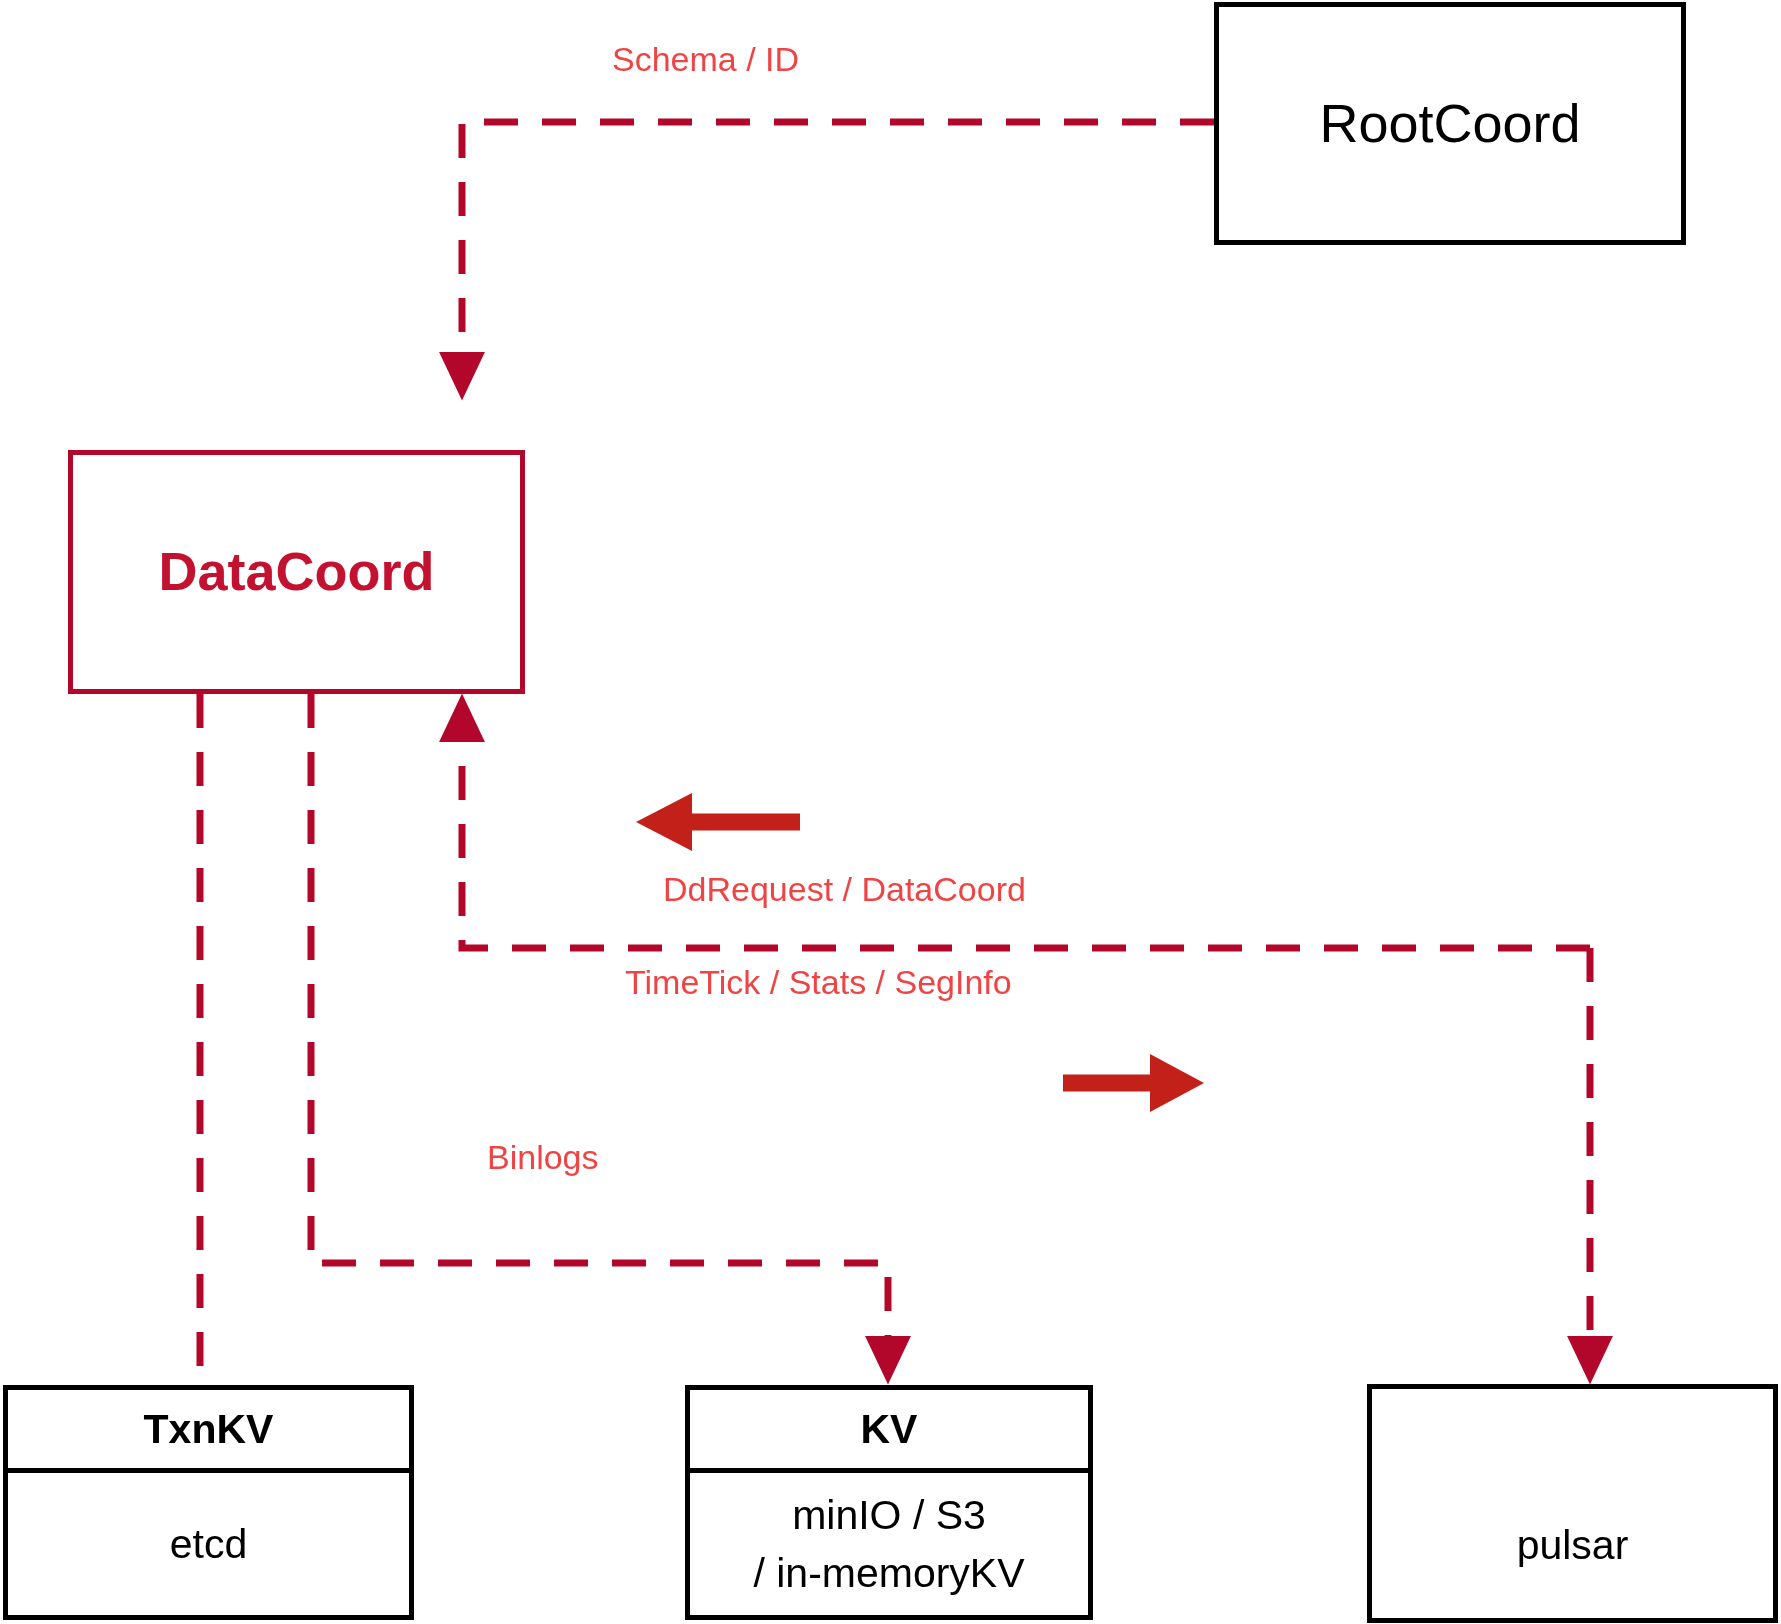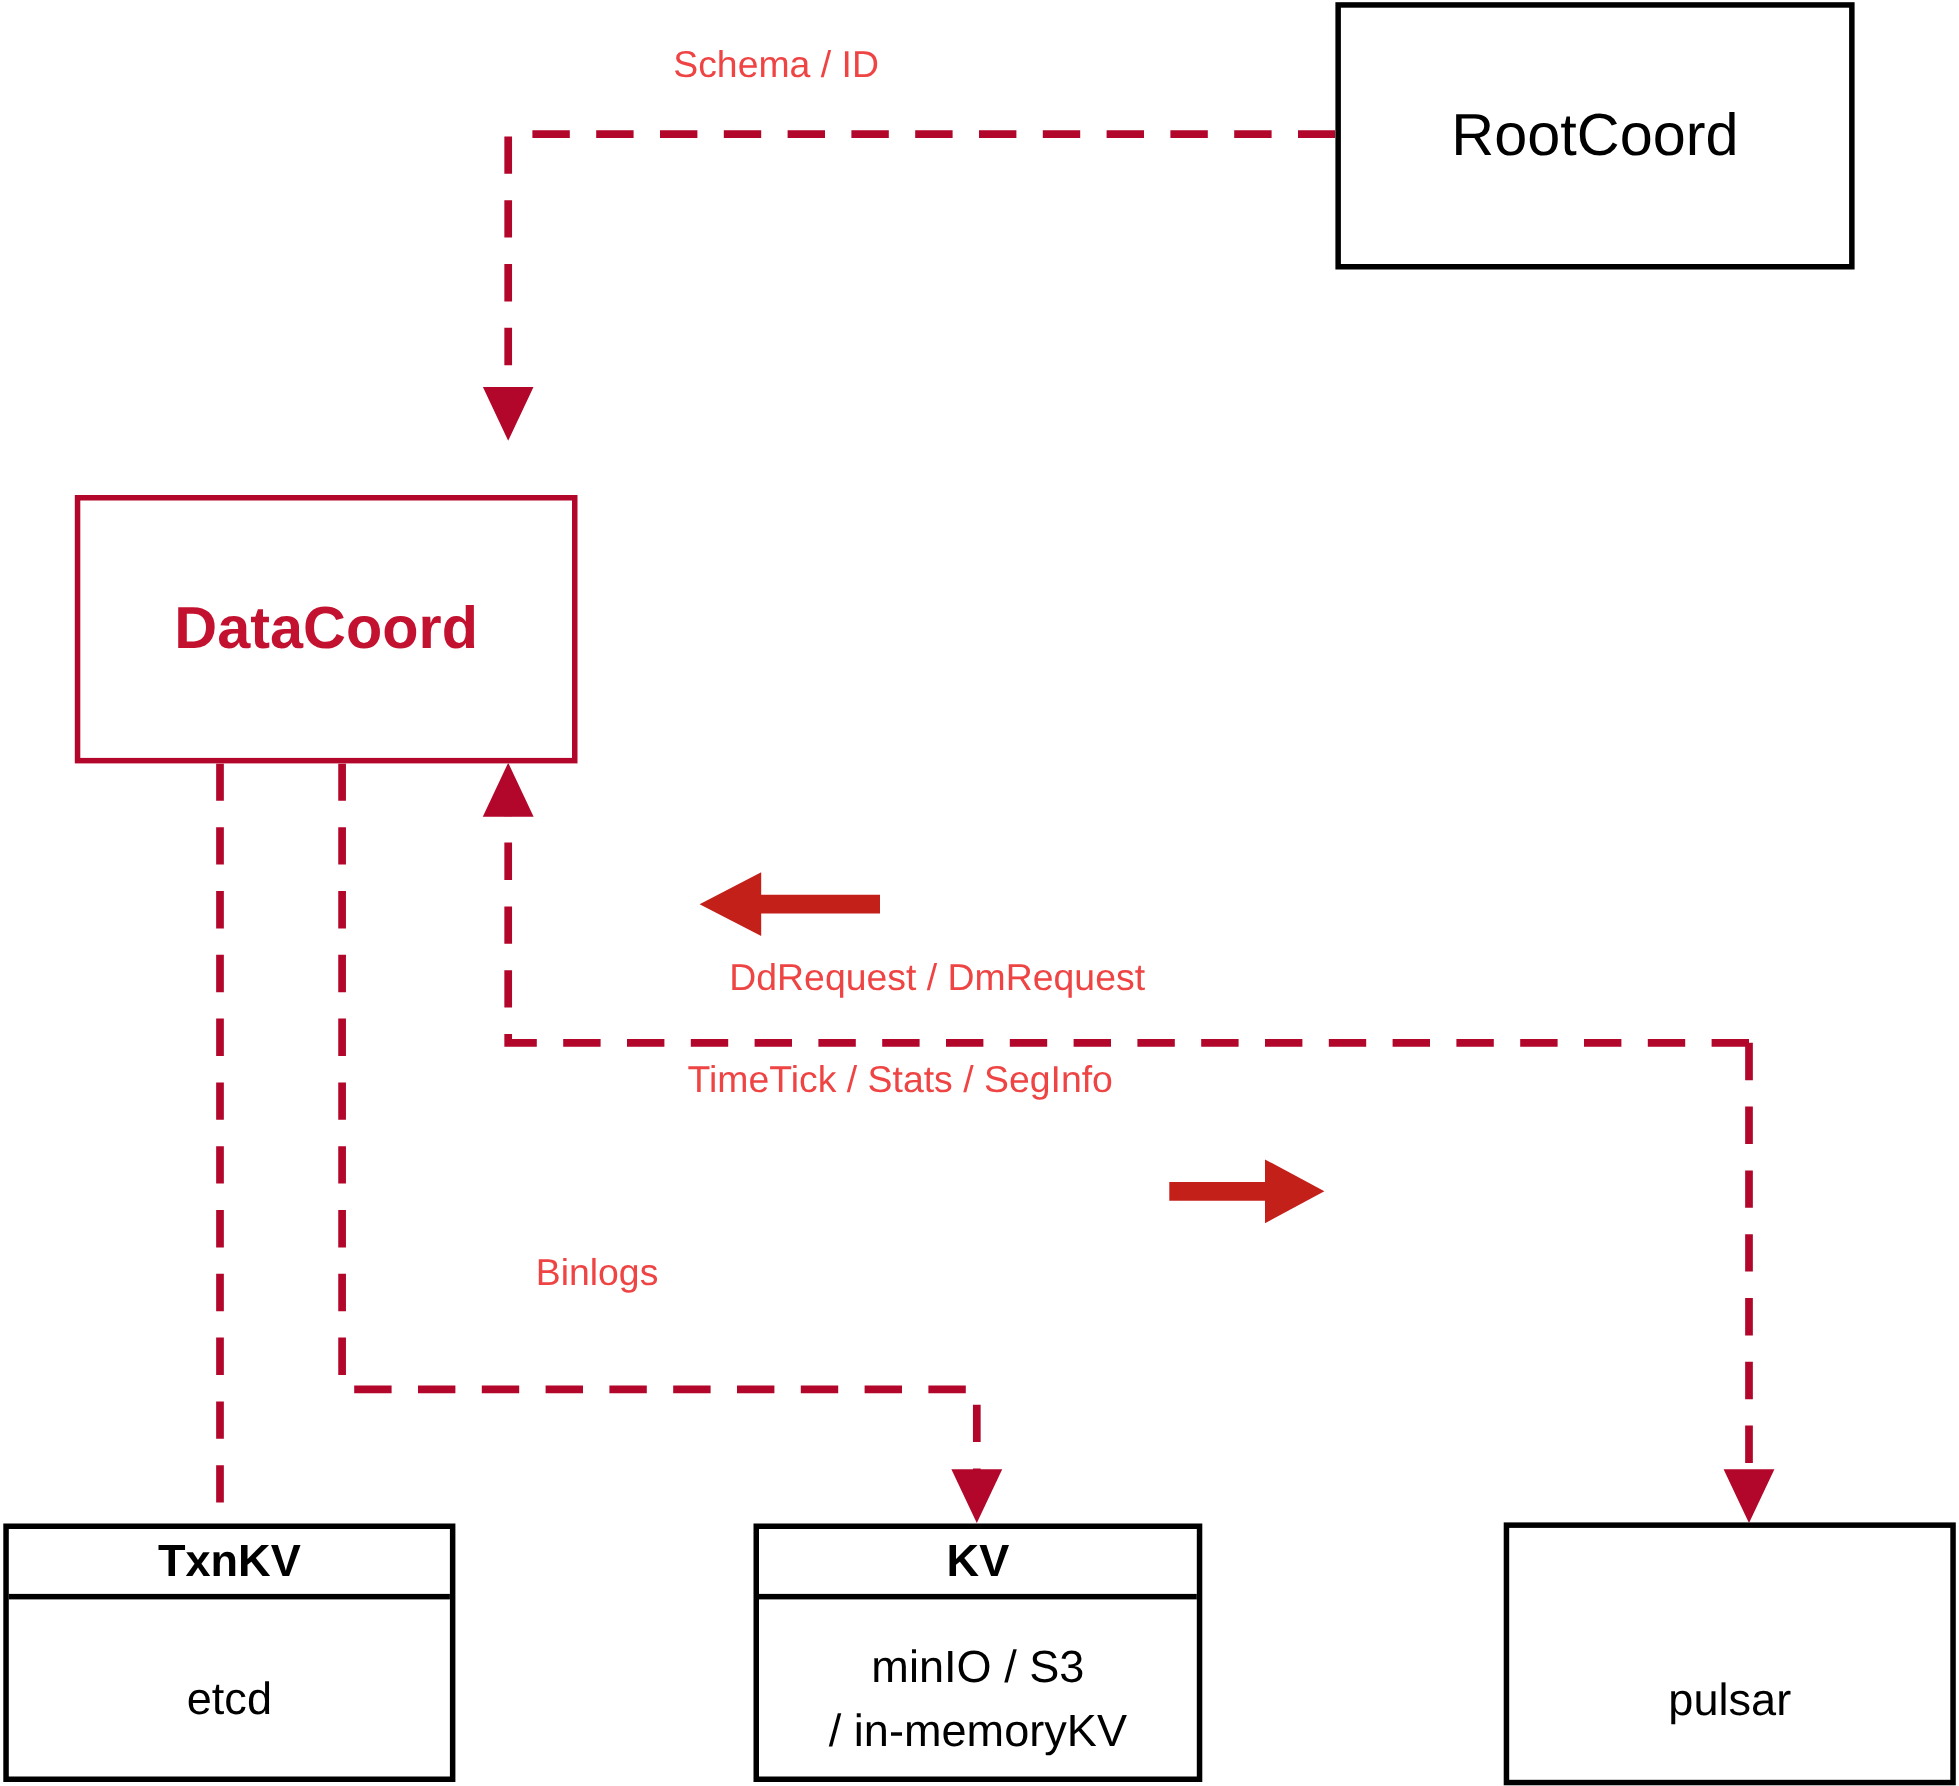--- a/index.html
+++ b/index.html
@@ -56,21 +56,21 @@
     text-align: center;
     font-size: 54px;
     color: #C3122F;
     line-height: 1.1;
   }
   .comp-header {
     position: absolute;
     left: 0;
     right: 0;
     top: 0;
-    height: 64px;
+    height: 83px;
     display: flex;
     align-items: center;
     justify-content: center;
     border-bottom: 5px solid #000000;
     box-sizing: border-box;
     font-weight: bold;
     font-size: 41px;
     color: #000000;
   }
   .comp-body {
@@ -162,19 +162,19 @@
   </div>
 
   <div class="node-box node-black" style="left:1367px; top:1384px; width:411px; height:239px;">
     <div class="comp-body">
       <div>pulsar</div>
     </div>
   </div>
 
   <div class="edge-label" style="left:612px; top:40px;">Schema / ID</div>
 
-  <div class="edge-label" style="left:663px; top:870px;">DdRequest / DmRequest</div>
+  <div class="edge-label" style="left:663px; top:870px;">DdRequest / DataCoord</div>
 
   <div class="edge-label" style="left:625px; top:963px;">TimeTick / Stats / SegInfo</div>
 
   <div class="edge-label" style="left:487px; top:1138px;">Binlogs</div>
 
 </div>
 
 </body></html>

